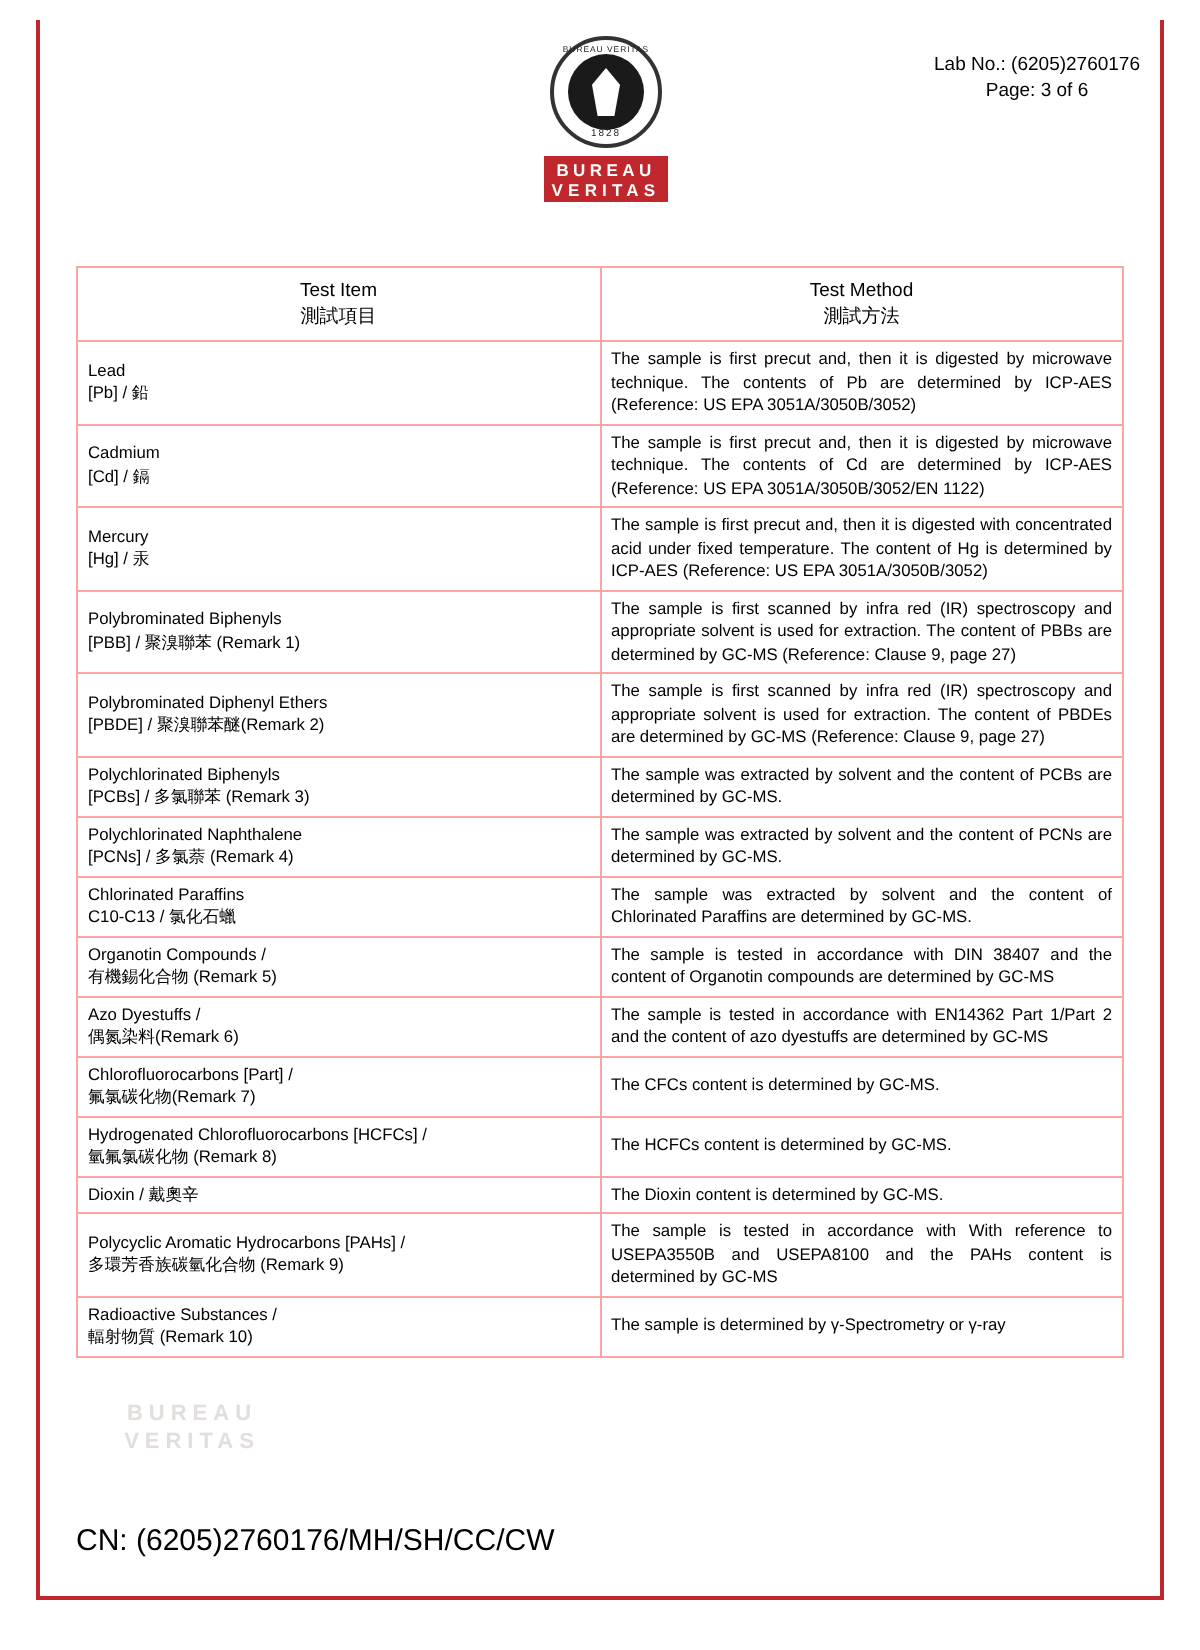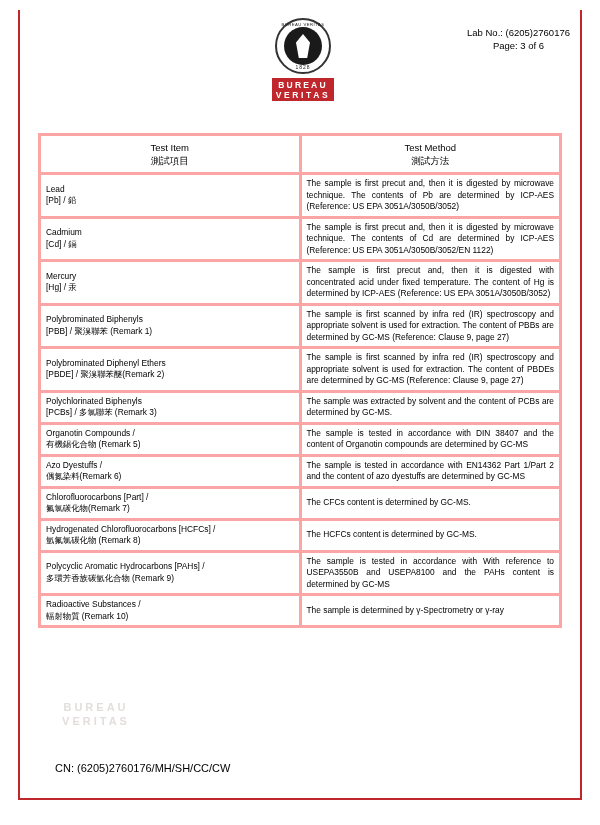--- a/index.html
+++ b/index.html
@@ -126,21 +126,21 @@
   
   table.report {
     position: absolute;
     left: 38px;
     top: 133px;
     width: 524px;
     border-collapse: collapse;
     table-layout: fixed;
   }
   table.report td, table.report th {
-    border: 3px solid #fca5a5;
+    border: 1px solid #fca5a5;
     vertical-align: middle;
     padding: 3px 5px;
   }
   table.report th {
     text-align: center;
     font-weight: normal;
     font-size: 9.5px;
     line-height: 13px;
     padding: 5px 4px;
   }
@@ -151,22 +151,21 @@
   }
   td.method {
     font-size: 8.4px;
     line-height: 11.5px;
     text-align: justify;
   }
   .cn {
     position: absolute;
     left: 38px;
     top: 762px;
-    font-size: 11px;
-    margin-left: 17px;
+    font-size: 15px;
   }
   
   .watermark {
     position: absolute;
     left: 36px;
     top: 700px;
     width: 120px;
     text-align: center;
     color: #e3dedc;
     font-size: 11px;
@@ -255,20 +254,34 @@
       </tr>
       <tr>
         <td class="item">
           <div>Polychlorinated Biphenyls</div>
           <div>[PCBs] / 多氯聯苯 (Remark 3)</div>
         </td>
         <td class="method">The sample was extracted by solvent and the content of PCBs are determined by GC-MS.</td>
       </tr>
       <tr>
         <td class="item">
+          <div>Polychlorinated Naphthalene</div>
+          <div>[PCNs] / 多氯萘 (Remark 4)</div>
+        </td>
+        <td class="method">The sample was extracted by solvent and the content of PCNs are determined by GC-MS.</td>
+      </tr>
+      <tr>
+        <td class="item">
+          <div>Chlorinated Paraffins</div>
+          <div>C10-C13 / 氯化石蠟</div>
+        </td>
+        <td class="method">The sample was extracted by solvent and the content of Chlorinated Paraffins are determined by GC-MS.</td>
+      </tr>
+      <tr>
+        <td class="item">
           <div>Organotin Compounds /</div>
           <div>有機錫化合物 (Remark 5)</div>
         </td>
         <td class="method">The sample is tested in accordance with DIN 38407 and the content of Organotin compounds are determined by GC-MS</td>
       </tr>
       <tr>
         <td class="item">
           <div>Azo Dyestuffs /</div>
           <div>偶氮染料(Remark 6)</div>
         </td>
@@ -280,20 +293,27 @@
           <div>氟氯碳化物(Remark 7)</div>
         </td>
         <td class="method">The CFCs content is determined by GC-MS.</td>
       </tr>
       <tr>
         <td class="item">
           <div>Hydrogenated Chlorofluorocarbons [HCFCs] /</div>
           <div>氫氟氯碳化物 (Remark 8)</div>
         </td>
         <td class="method">The HCFCs content is determined by GC-MS.</td>
+      </tr>
+      <tr>
+        <td class="item">
+          <div>Dioxin / 戴奧辛</div>
+          <div></div>
+        </td>
+        <td class="method">The Dioxin content is determined by GC-MS.</td>
       </tr>
       <tr>
         <td class="item">
           <div>Polycyclic Aromatic Hydrocarbons [PAHs] /</div>
           <div>多環芳香族碳氫化合物 (Remark 9)</div>
         </td>
         <td class="method">The sample is tested in accordance with With reference to USEPA3550B and USEPA8100 and the PAHs content is determined by GC-MS</td>
       </tr>
       <tr>
         <td class="item">

